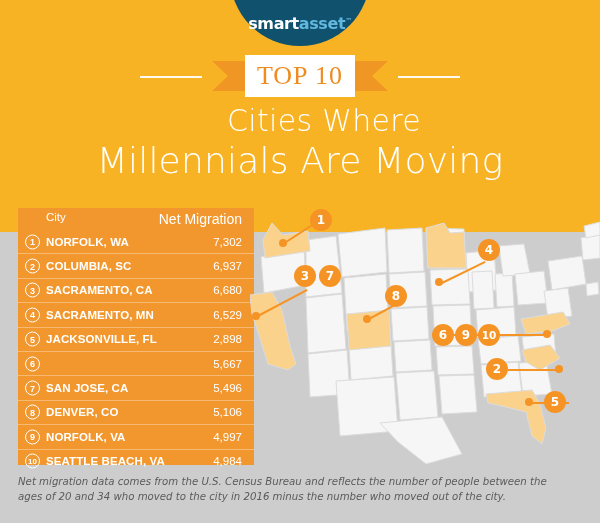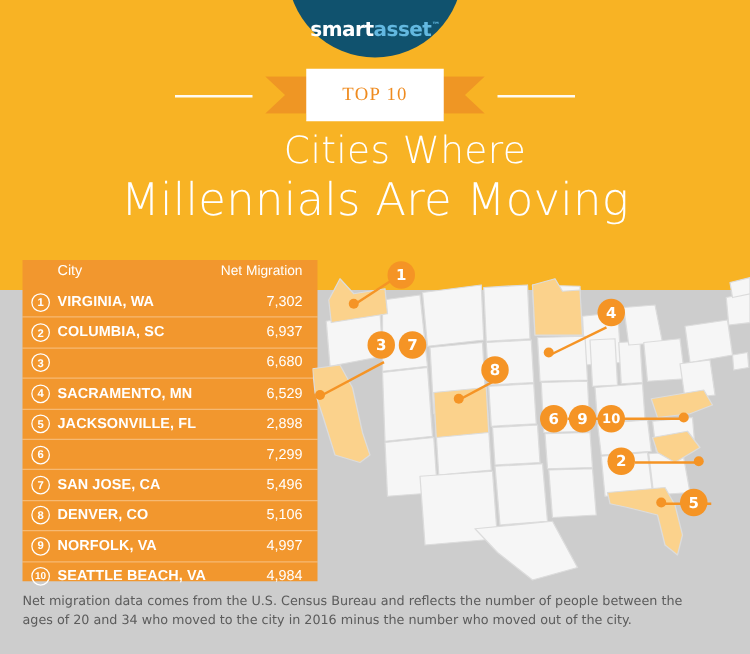--- a/index.html
+++ b/index.html
@@ -52,21 +52,21 @@
   }
   .rib-shadow.left{left:245px;}
   .rib-shadow.right{right:245px;}
   .rib-center{
     position:absolute;left:50%;top:0;transform:translateX(-50%);
     width:110px;height:42px;background:#ffffff;
     display:flex;align-items:center;justify-content:center;
   }
   .rib-center span{
     font-family:"Liberation Serif",serif;
-    font-size:15px;color:#ef8b1f;letter-spacing:1px;
+    font-size:26px;color:#ef8b1f;letter-spacing:1px;
   }
 
   
   .title1{
     position:absolute;left:0;top:103px;width:600px;text-align:center;
     font-family:"DejaVu Sans",sans-serif;
     font-weight:300;font-size:30px;color:#ffffff;letter-spacing:.3px;padding-left:24px;
   }
   .title2{
     position:absolute;left:0;top:140px;width:600px;text-align:center;
@@ -81,21 +81,21 @@
   }
   .panel-head{
     position:relative;height:22px;
   }
   .panel-head .h-city{
     position:absolute;left:28px;top:3px;
     font-size:11.5px;color:#ffffff;font-weight:400;
   }
   .panel-head .h-net{
     position:absolute;right:12px;top:3px;
-    font-size:11px;color:#ffffff;font-weight:400;
+    font-size:14px;color:#ffffff;font-weight:400;
   }
   .rows{position:relative;}
   .row{
     position:relative;height:23.4px;
     display:flex;align-items:center;
     border-bottom:1px solid rgba(255,255,255,.33);
   }
   .row:last-child{border-bottom:none;}
   .rank{
     position:absolute;left:7px;top:50%;transform:translateY(-50%);
@@ -137,20 +137,21 @@
   .leader{
     position:absolute;height:2px;background:#f59425;
     transform-origin:0 50%;
   }
 
   
   .foot{
     position:absolute;left:18px;top:474px;width:540px;
     font-size:10.2px;line-height:15px;color:#5b5b5b;
     font-family:"DejaVu Sans",sans-serif;
+    font-style:italic;
   }
 </style>
 </head>
 <body>
 
 <div id="root">
 
   <div class="header">
 
     <div class="logo-oval">
@@ -174,45 +175,46 @@
   </div>
 
   <div class="panel">
     <div class="panel-head">
       <div class="h-city">City</div>
       <div class="h-net">Net Migration</div>
     </div>
     <div class="rows" id="rows">
         <div class="row">
           <div class="rank">1</div>
-          <div class="city">VIRGINIA, WA</div>
+          <div class="city">NORFOLK, WA</div>
           <div class="val">7,302</div>
         </div>
         <div class="row">
           <div class="rank">2</div>
           <div class="city">COLUMBIA, SC</div>
           <div class="val">6,937</div>
         </div>
         <div class="row">
           <div class="rank">3</div>
+          <div class="city">SACRAMENTO, CA</div>
           <div class="val">6,680</div>
         </div>
         <div class="row">
           <div class="rank">4</div>
           <div class="city">SACRAMENTO, MN</div>
           <div class="val">6,529</div>
         </div>
         <div class="row">
           <div class="rank">5</div>
           <div class="city">JACKSONVILLE, FL</div>
           <div class="val">2,898</div>
         </div>
         <div class="row">
           <div class="rank">6</div>
-          <div class="val">7,299</div>
+          <div class="val">5,667</div>
         </div>
         <div class="row">
           <div class="rank">7</div>
           <div class="city">SAN JOSE, CA</div>
           <div class="val">5,496</div>
         </div>
         <div class="row">
           <div class="rank">8</div>
           <div class="city">DENVER, CO</div>
           <div class="val">5,106</div>

